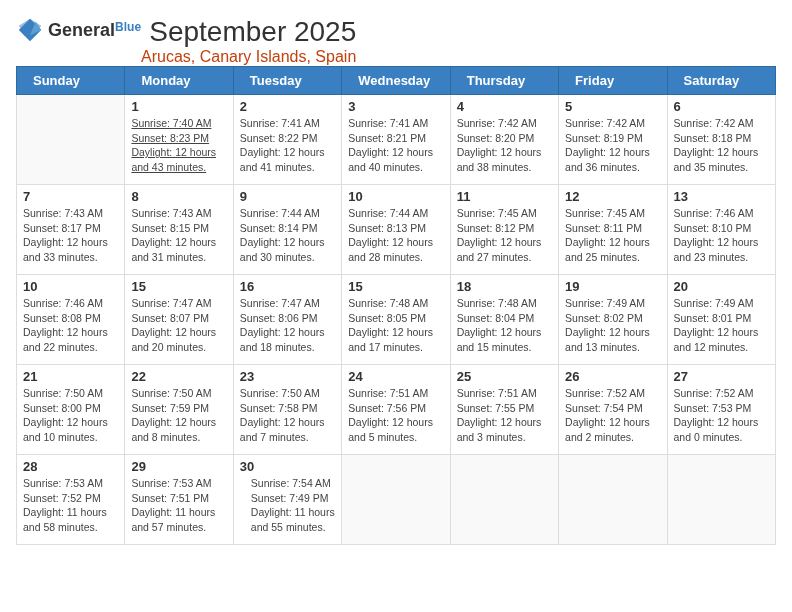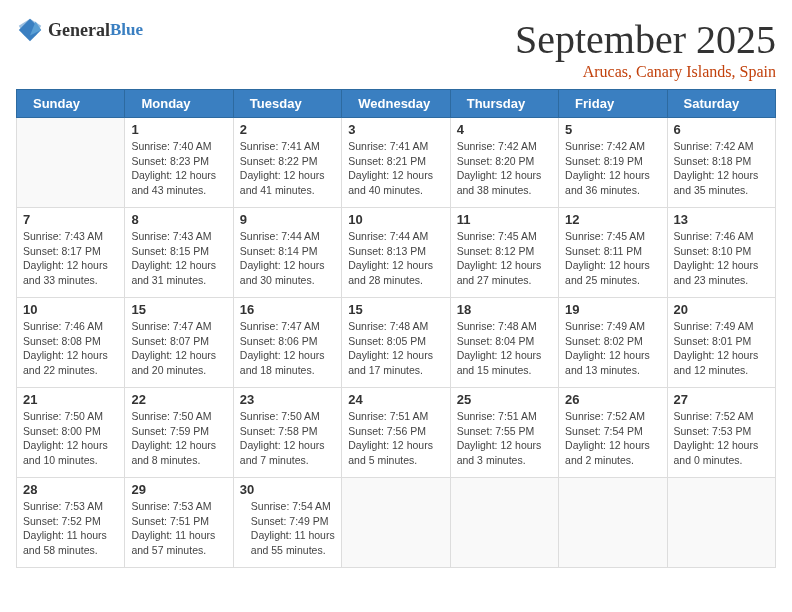--- a/index.html
+++ b/index.html
@@ -5,51 +5,49 @@
     * { box-sizing: border-box; margin: 0; padding: 0; }
     body {
       font-family: Arial, sans-serif;
       background: #fff;
       width: 792px;
       min-height: 612px;
       padding: 16px;
     }
     .header {
       display: flex;
-      justify-content: space-between;
+      justify-content: flex-start;
       align-items: flex-start;
-      margin-bottom: 8px;
-      font-family: Liberation Serif, serif;
     }
     .logo {
       display: flex;
       align-items: center;
       gap: 4px;
     }
     .logo-text-general {
       font-size: 18px;
       font-weight: bold;
       color: #333;
       line-height: 1;
     }
     .logo-text-blue {
-      font-size: 17px;
+      font-size: 12px;
       font-weight: bold;
       color: #3a7fc1;
       line-height: 1;
     }
     .logo-icon {
       width: 28px;
       height: 28px;
     }
     .title-area {
       text-align: right;
     }
     .month-title {
-      font-size: 40px;
+      font-size: 28px;
       color: #333;
       font-weight: normal;
     }
     .location {
       font-size: 16px;
       color: #c2410c;
     }
     .calendar {
       width: 100%;
       border-collapse: collapse;
@@ -126,21 +124,21 @@
         <th>Thursday</th>
         <th>Friday</th>
         <th>Saturday</th>
       </tr>
   </thead>
   <tbody id="calendar-body">
   <tr class="week-row">
         <td class="empty"></td>
         <td>
           <span class="day-number">1</span>
-          <div class="day-info" style="white-space: pre-line;">Sunrise: 7:40 AM
+          <div class="day-info" style="white-space: pre-line; text-decoration: underline;">Sunrise: 7:40 AM
 Sunset: 8:23 PM
 Daylight: 12 hours
 and 43 minutes.</div>
         </td>
         <td>
           <span class="day-number">2</span>
           <div class="day-info" style="white-space: pre-line;">Sunrise: 7:41 AM
 Sunset: 8:22 PM
 Daylight: 12 hours
 and 41 minutes.</div>

